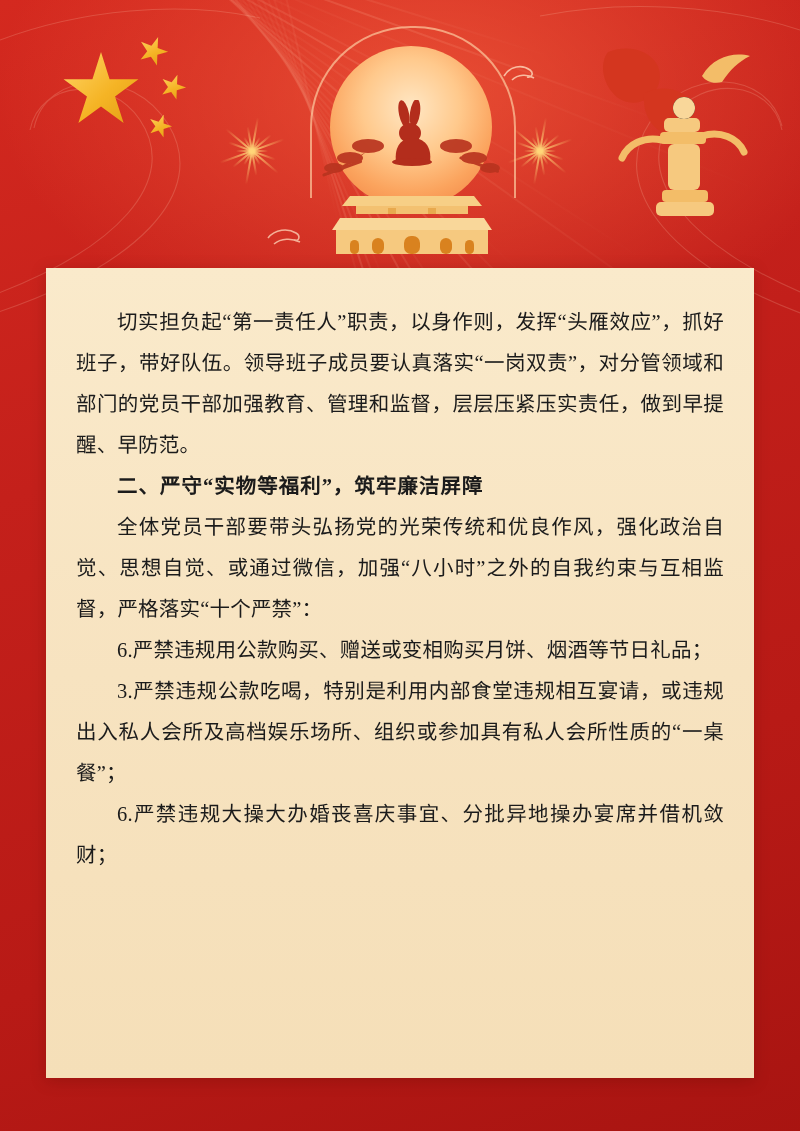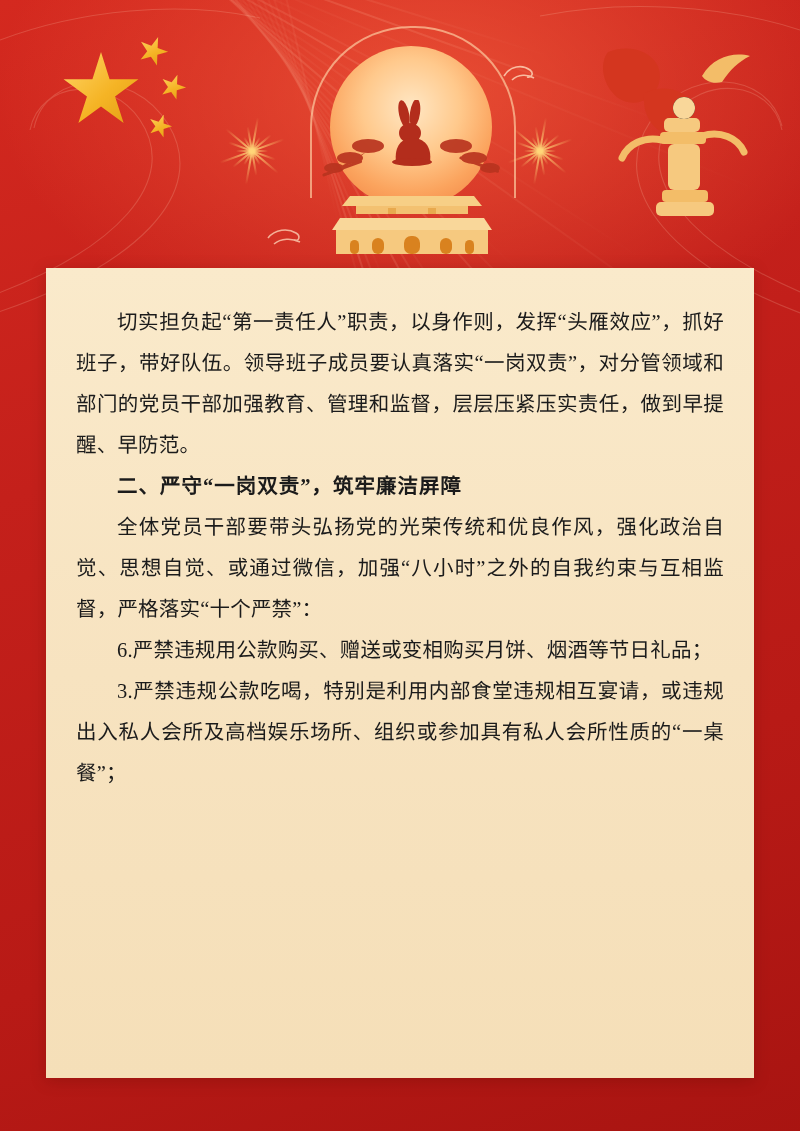--- a/index.html
+++ b/index.html
@@ -312,20 +312,21 @@
   <svg class="cloud-mark cm-2" viewBox="0 0 42 20">
     <g fill="none" stroke="#ffd9bc" stroke-width="1.6" opacity="0.75">
       <path d="M2,12 C9,3 22,2 30,7 C35,10 33,16 28,14"></path>
       <path d="M8,18 C15,12 26,12 34,16"></path>
     </g>
   </svg>
 
   <div class="card">
     <div class="doc">
       <p class="body">切实担负起“第一责任人”职责，以身作则，发挥“头雁效应”，抓好班子，带好队伍。领导班子成员要认真落实“一岗双责”，对分管领域和部门的党员干部加强教育、管理和监督，层层压紧压实责任，做到早提醒、早防范。</p>
-      <p class="heading">二、严守“一岗双责”，筑牢廉洁屏障</p>
+      <p class="heading">二、严守“实物等福利”，筑牢廉洁屏障</p>
       <p class="body">全体党员干部要带头弘扬党的光荣传统和优良作风，强化政治自觉、思想自觉、或通过微信，加强“八小时”之外的自我约束与互相监督，严格落实“十个严禁”：</p>
       <p class="body">6.严禁违规用公款购买、赠送或变相购买月饼、烟酒等节日礼品；</p>
       <p class="body">3.严禁违规公款吃喝，特别是利用内部食堂违规相互宴请，或违规出入私人会所及高档娱乐场所、组织或参加具有私人会所性质的“一桌餐”；</p>
+      <p class="body">6.严禁违规大操大办婚丧喜庆事宜、分批异地操办宴席并借机敛财；</p>
     </div>
   </div>
 
 </div>
 
 </body></html>

